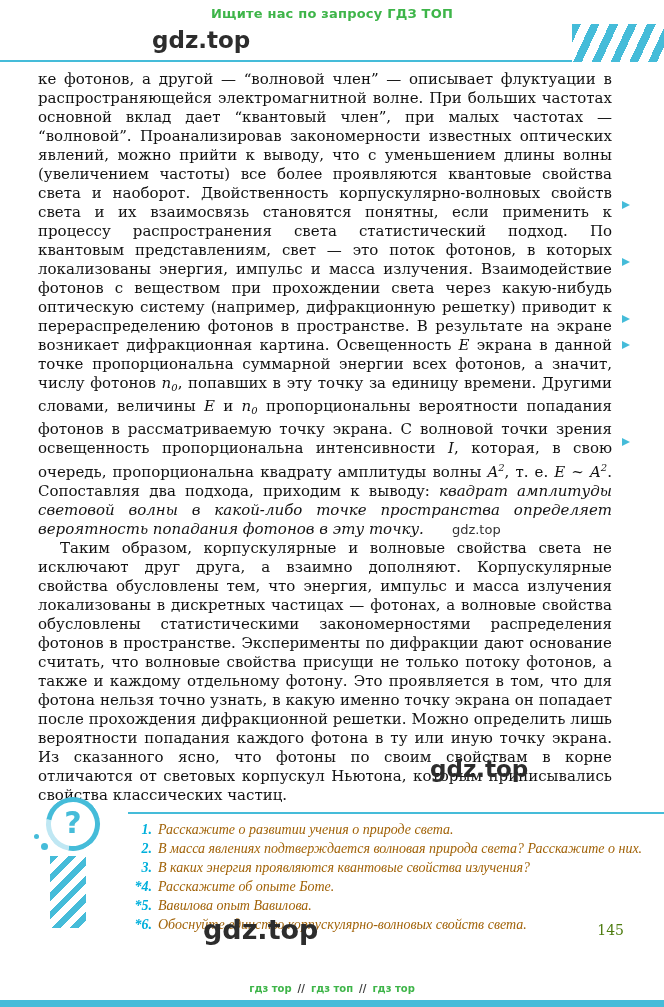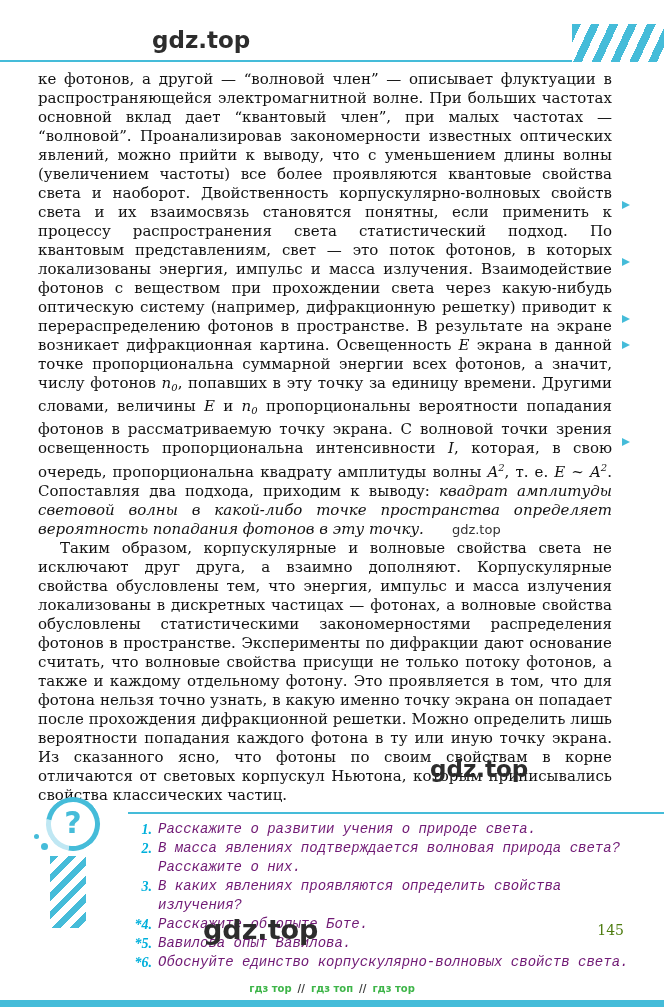--- a/index.html
+++ b/index.html
@@ -68,36 +68,37 @@
   .stripes-left {
     position:absolute; left:50px; top:856px; width:36px; height:72px;
     background:repeating-linear-gradient(135deg, #45bcd9 0 6px, #ffffff 6px 13px);
   }
   .questions {
     position:absolute; left:130px; top:820px; width:514px;
     font-family:"Liberation Serif", serif; font-style:italic; font-size:14px; line-height:19px;
   }
   .q-row { display:flex; }
   .q-num { color:#00b0dc; font-weight:bold; min-width:28px; text-align:right; padding-right:6px; flex:none; }
-  .q-text { color:#701a75; flex:1;font-family:Liberation Mono, monospace; }
+  .q-text { color:#a16207; flex:1; }
 
   
   .page-number { position:absolute; right:40px; top:922px; font-size:14px; color:#4d7c0f; }
   .footer-links {
     position:absolute; bottom:13px; left:0; width:100%; text-align:center;
     font-family:"DejaVu Sans", sans-serif; font-size:10px; font-weight:bold; color:#3eb549;
   }
   .footer-sep { color:#3a3a3a; padding:0 6px; }
   .bottom-bar { position:absolute; bottom:0; left:0; width:100%; height:7px; background:#45bcd9; }
 </style>
 </head>
 <body>
 
 <div class="page">
 
+  <div class="top-banner">Ищите нас по запросу ГДЗ ТОП</div>
   <div class="wm wm-top">gdz.top</div>
   <div class="top-rule"></div>
   <div class="stripes-tr"></div>
 
   <div class="body-text">
     <div class="para"><span class="s-normal">ке фотонов, а другой — “волновой член” — описывает флуктуации в распространяющейся электромагнитной волне. При больших частотах основной вклад дает “квантовый член”, при малых частотах — “волновой”. Проанализировав закономерности известных оптических явлений, можно прийти к выводу, что с уменьшением длины волны (увеличением частоты) все более проявляются квантовые свойства света и наоборот. Двойственность корпускулярно-волновых свойств света и их взаимосвязь становятся понятны, если применить к процессу распространения света статистический подход. По квантовым представлениям, свет — это поток фотонов, в которых локализованы энергия, импульс и масса излучения. Взаимодействие фотонов с веществом при прохождении света через какую-нибудь оптическую систему (например, дифракционную решетку) приводит к перераспределению фотонов в пространстве. В результате на экране возникает дифракционная картина. Освещенность </span><span class="s-italic">E</span><span class="s-normal"> экрана в данной точке пропорциональна суммарной энергии всех фотонов, а значит, числу фотонов </span><span class="s-italic">n</span><span class="s-sub">0</span><span class="s-normal">, попавших в эту точку за единицу времени. Другими словами, величины </span><span class="s-italic">E</span><span class="s-normal"> и </span><span class="s-italic">n</span><span class="s-sub">0</span><span class="s-normal"> пропорциональны вероятности попадания фотонов в рассматриваемую точку экрана. С волновой точки зрения освещенность пропорциональна интенсивности </span><span class="s-italic">I</span><span class="s-normal">, которая, в свою очередь, пропорциональна квадрату амплитуды волны </span><span class="s-italic">A</span><span class="s-sup">2</span><span class="s-normal">, т. е. </span><span class="s-italic">E</span><span class="s-normal"> ~ </span><span class="s-italic">A</span><span class="s-sup">2</span><span class="s-normal">. Сопоставляя два подхода, приходим к выводу: </span><span class="s-conclusion">квадрат амплитуды световой волны в какой-либо точке пространства определяет вероятность попадания фотонов в эту точку.</span><span class="s-watermark">gdz.top</span></div>
     <div class="para para-indent">Таким образом, корпускулярные и волновые свойства света не исключают друг друга, а взаимно дополняют. Корпускулярные свойства обусловлены тем, что энергия, импульс и масса излучения локализованы в дискретных частицах — фотонах, а волновые свойства обусловлены статистическими закономерностями распределения фотонов в пространстве. Эксперименты по дифракции дают основание считать, что волновые свойства присущи не только потоку фотонов, а также и каждому отдельному фотону. Это проявляется в том, что для фотона нельзя точно узнать, в какую именно точку экрана он попадает после прохождения дифракционной решетки. Можно определить лишь вероятности попадания каждого фотона в ту или иную точку экрана. Из сказанного ясно, что фотоны по своим свойствам в корне отличаются от световых корпускул Ньютона, которым приписывались свойства классических частиц.</div>
   </div>
 
   <span class="marker m1"></span>
@@ -122,21 +123,21 @@
     <div class="q-row">
       <span class="q-num">1.</span>
       <span class="q-text">Расскажите о развитии учения о природе света.</span>
     </div>
     <div class="q-row">
       <span class="q-num">2.</span>
       <span class="q-text">В масса явлениях подтверждается волновая природа света? Расскажите о них.</span>
     </div>
     <div class="q-row">
       <span class="q-num">3.</span>
-      <span class="q-text">В каких явлениях проявляются определить свойства излучения?</span>
+      <span class="q-text">В каких энергия проявляются квантовые свойства излучения?</span>
     </div>
     <div class="q-row">
       <span class="q-num">*4.</span>
       <span class="q-text">Расскажите об опыте Боте.</span>
     </div>
     <div class="q-row">
       <span class="q-num">*5.</span>
       <span class="q-text">Вавилова опыт Вавилова.</span>
     </div>
     <div class="q-row">

